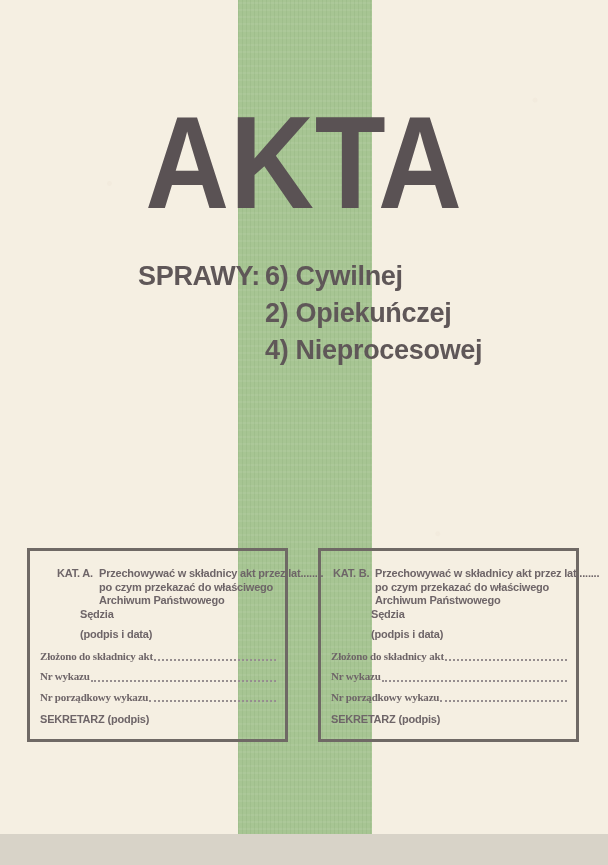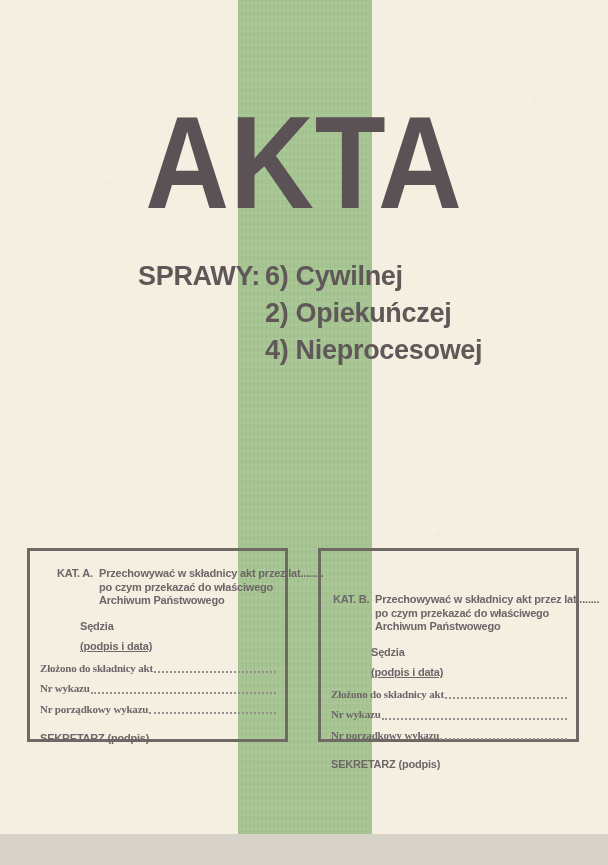--- a/index.html
+++ b/index.html
@@ -57,35 +57,35 @@
     padding:16px 9px 0 10px;
     font-size:11px;font-weight:bold;line-height:13.5px;
     letter-spacing:-0.2px;
     color:var(--box-ink);
     background:transparent;
   }
   .kat-box.kat-a{left:27px;}
   .kat-box.kat-b{left:318px;}
   .kat-row{display:flex;}
   .kat-a .kat-row{margin-left:17px;}
-  .kat-b .kat-row{margin-left:2px;margin-top:26px;}
+  .kat-b .kat-row{margin-left:2px;}
   .kat-label{flex:0 0 42px;white-space:nowrap;}
   .instruction{flex:1;white-space:nowrap;}
-  .judge{margin-top:12px;margin-left:40px;}
-  .signature{margin-top:7px;margin-left:40px;text-decoration:underline;}
+  .judge{margin-left:40px;}
+  .signature{margin-top:7px;margin-left:40px;}
   .dotted-row{display:flex;align-items:flex-end;margin-top:8px;font-family:Liberation Serif, serif;}
   .dotted-row + .dotted-row{margin-top:7px;text-align:right;}
   .dotted-row:nth-of-type(3){margin-top:8px;}
   .dotted-row .field-label{white-space:nowrap;}
   .leader{
     flex:1;margin-left:1px;margin-bottom:2px;
     border-bottom:2px dotted var(--leader);
     min-width:10px;
   }
-  .secretary{margin-top:16px;}
+  .secretary{margin-top:9px;}
 </style>
 </head>
 <body>
 
 <div class="page">
 
   <div class="stripe"></div>
 
   <h1 class="title">AKTA</h1>
 

